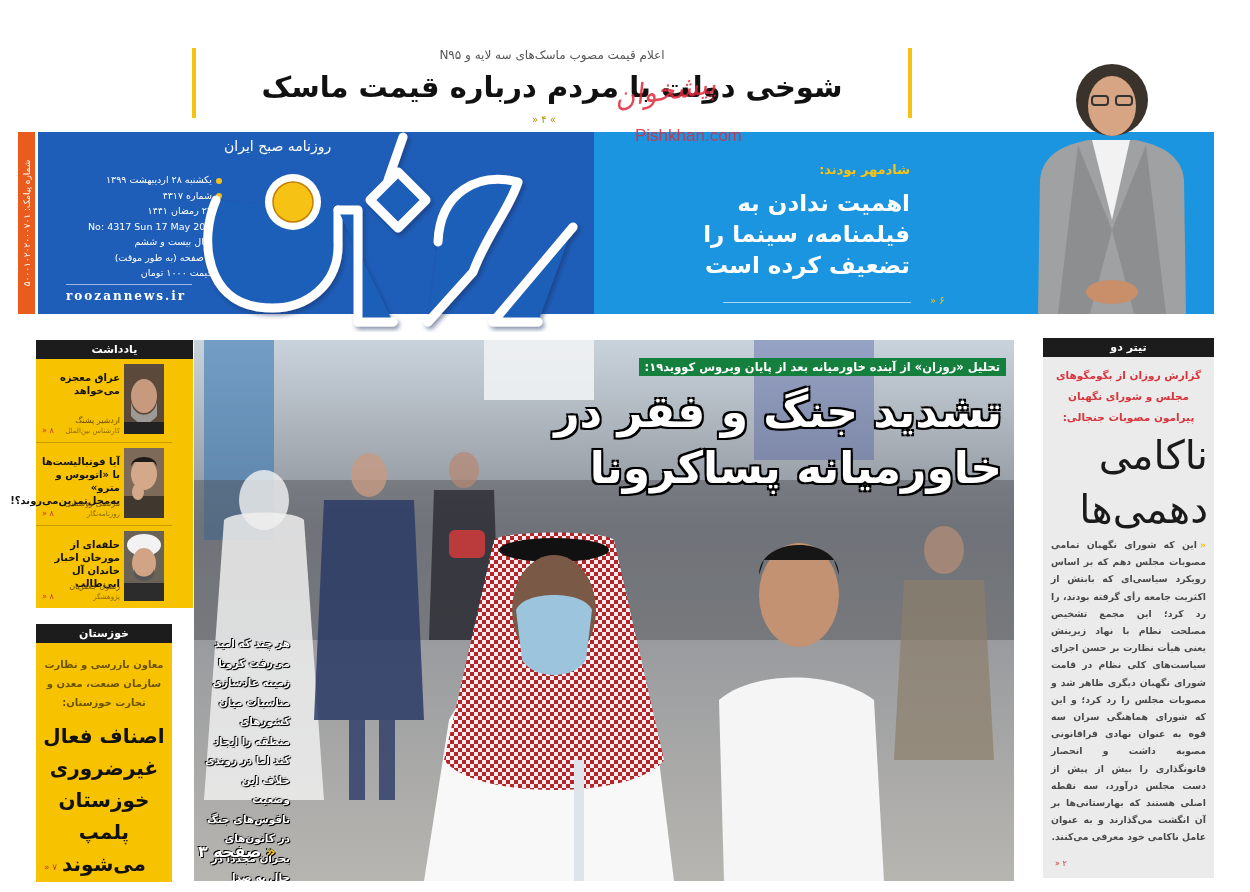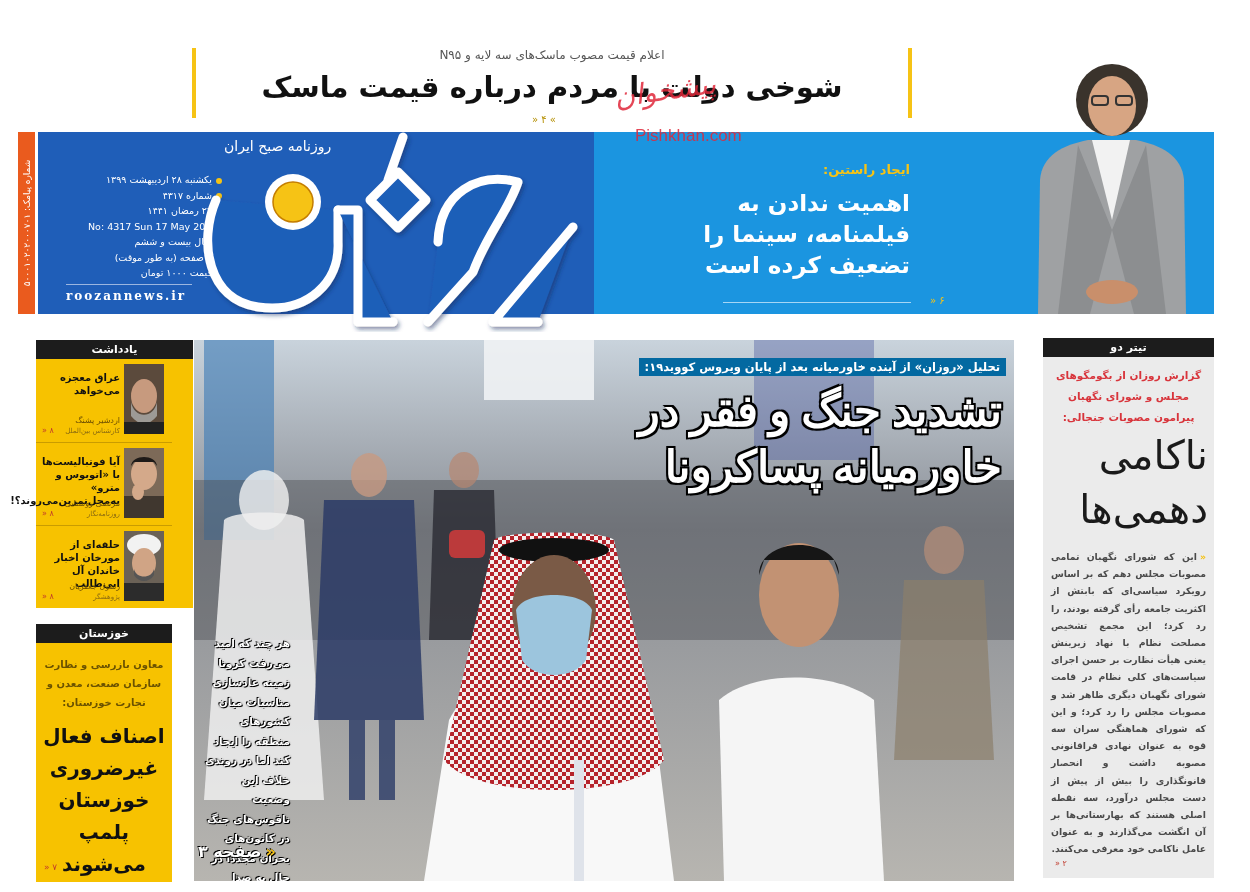--- a/index.html
+++ b/index.html
@@ -51,31 +51,31 @@
 
   
   .khuz { position: absolute; left: 36px; top: 624px; width: 136px; height: 258px; background: #f7c200; }
   .khuz-kicker { margin-top: 12px; padding: 0 8px; font-size: 10px; line-height: 19px; color: #6b5200; text-align: center; direction: rtl; font-weight: bold; }
   .khuz-headline { margin-top: 8px; padding: 0 4px; font-size: 20px; line-height: 32px; font-weight: bold; text-align: center; direction: rtl; color: #111; }
   .khuz-page { position: absolute; left: 8px; bottom: 10px; font-size: 9px; color: #c0392b; }
 
   
   .main-story { position: absolute; left: 194px; top: 340px; width: 820px; height: 541px; overflow: hidden; background: #b8c2cc; }
   .main-bg { position: absolute; inset: 0; }
-  .main-kicker { position: absolute; right: 8px; top: 18px; background: #0369a1; color: #fff; font-size: 11.5px; font-weight: bold; padding: 2px 6px; direction: rtl; white-space: nowrap; }
-  .main-headline { position: absolute; right: 12px; top: 44px; width: 460px; color: #fff; font-size: 44px; font-weight: bold; line-height: 56px; text-align: right; direction: rtl; text-shadow: 0 0 3px #000, 2px 2px 0 #000, -2px -2px 0 #000, 2px -2px 0 #000, -2px 2px 0 #000; font-family: Liberation Serif, serif; }
+  .main-kicker { position: absolute; right: 8px; top: 18px; background: #15803d; color: #fff; font-size: 11.5px; font-weight: bold; padding: 2px 6px; direction: rtl; white-space: nowrap; }
+  .main-headline { position: absolute; right: 12px; top: 44px; width: 460px; color: #fff; font-size: 44px; font-weight: bold; line-height: 56px; text-align: right; direction: rtl; text-shadow: 0 0 3px #000, 2px 2px 0 #000, -2px -2px 0 #000, 2px -2px 0 #000, -2px 2px 0 #000; }
   .main-lead { position: absolute; left: 8px; top: 294px; width: 88px; color: #fff; font-size: 10.5px; font-weight: bold; line-height: 19.5px; text-align: right; direction: rtl; text-shadow: 0 0 2px #000, 1px 1px 0 #000, -1px -1px 0 #000; }
   .main-page { position: absolute; left: 4px; top: 502px; color: #fff; font-size: 16px; font-weight: bold; direction: rtl; text-shadow: 1px 1px 0 #000, -1px -1px 0 #000; }
   .main-page .chev { color: #f6c315; margin-left: 4px; }
 
   
   .tier { position: absolute; left: 1043px; top: 338px; width: 171px; height: 540px; background: #ebebeb; }
   .tier-kicker { margin-top: 8px; padding: 0 8px; font-size: 10.5px; line-height: 21px; font-weight: bold; color: #d8343b; text-align: center; direction: rtl; }
   .tier-headline { margin-top: 0; padding: 0 6px; font-family: "DejaVu Sans", sans-serif; font-size: 40px; line-height: 54px; font-weight: normal; color: #1a1a1a; text-align: right; direction: rtl; }
-  .tier-body { margin-top: 12px; padding: 0 8px; font-size: 9.3px; line-height: 17.2px; font-weight: bold; color: #4a4a4a; text-align: justify; direction: rtl; }
+  .tier-body { margin-top: 0; padding: 0 8px; font-size: 9.3px; line-height: 17.2px; font-weight: bold; color: #4a4a4a; text-align: justify; direction: rtl; }
   .tier-body .chev { color: #f6c315; margin-left: 3px; }
   .tier-page { position: absolute; left: 12px; bottom: 10px; font-size: 8px; color: #c0392b; }
 </style>
 </head>
 <body>
 
 <div class="top-teaser">
   <div class="bar-l"></div>
   <div class="bar-r"></div>
   <div class="top-kicker">اعلام قیمت مصوب ماسک‌های سه لایه و N۹۵</div>
@@ -121,21 +121,21 @@
       <path d="M210 40 L238 68 L210 96 L182 68 Z"></path>
 
       <path d="M215 5 L200 48"></path>
       <path d="M250 110 C252 60 290 40 330 50 C320 80 300 100 285 140 L240 190"></path>
       <path d="M385 95 L305 190 L350 190"></path>
     </g>
     <circle cx="105" cy="70" r="28" fill="#ffffff"></circle>
     <circle cx="105" cy="70" r="20" fill="#f6c315" stroke="#c47d00" stroke-width="1.5"></circle>
   </svg>
 
-  <div class="inter-kicker">ایجاد راستین:</div>
+  <div class="inter-kicker">شادمهر بودند:</div>
   <div class="inter-headline">اهمیت ندادن به فیلمنامه، سینما را تضعیف کرده است</div>
   <div class="inter-rule"></div>
   <div class="inter-page">» ۶</div>
 </div>
 <div class="watermark-en">Pishkhan.com</div>
 
 <svg class="portrait" viewBox="0 0 186 254">
   <path d="M20 254 L22 120 C24 95 45 85 70 80 L118 80 C142 85 164 95 166 120 L168 254 Z" fill="#9fa1a3"></path>
   <path d="M74 80 L94 160 L112 80 Z" fill="#f2f2f2"></path>
   <path d="M60 85 L94 170 L72 254 L40 254 Z" fill="#8c8e90"></path>

